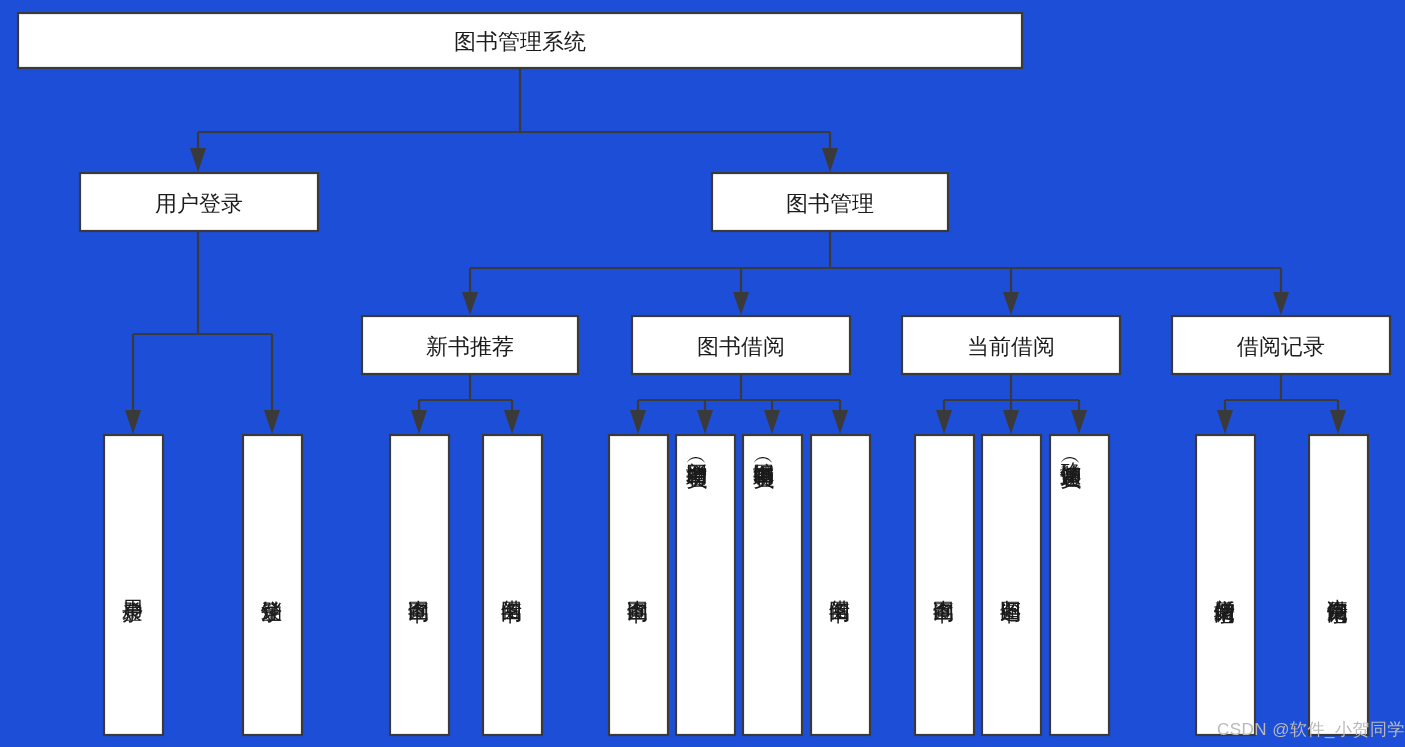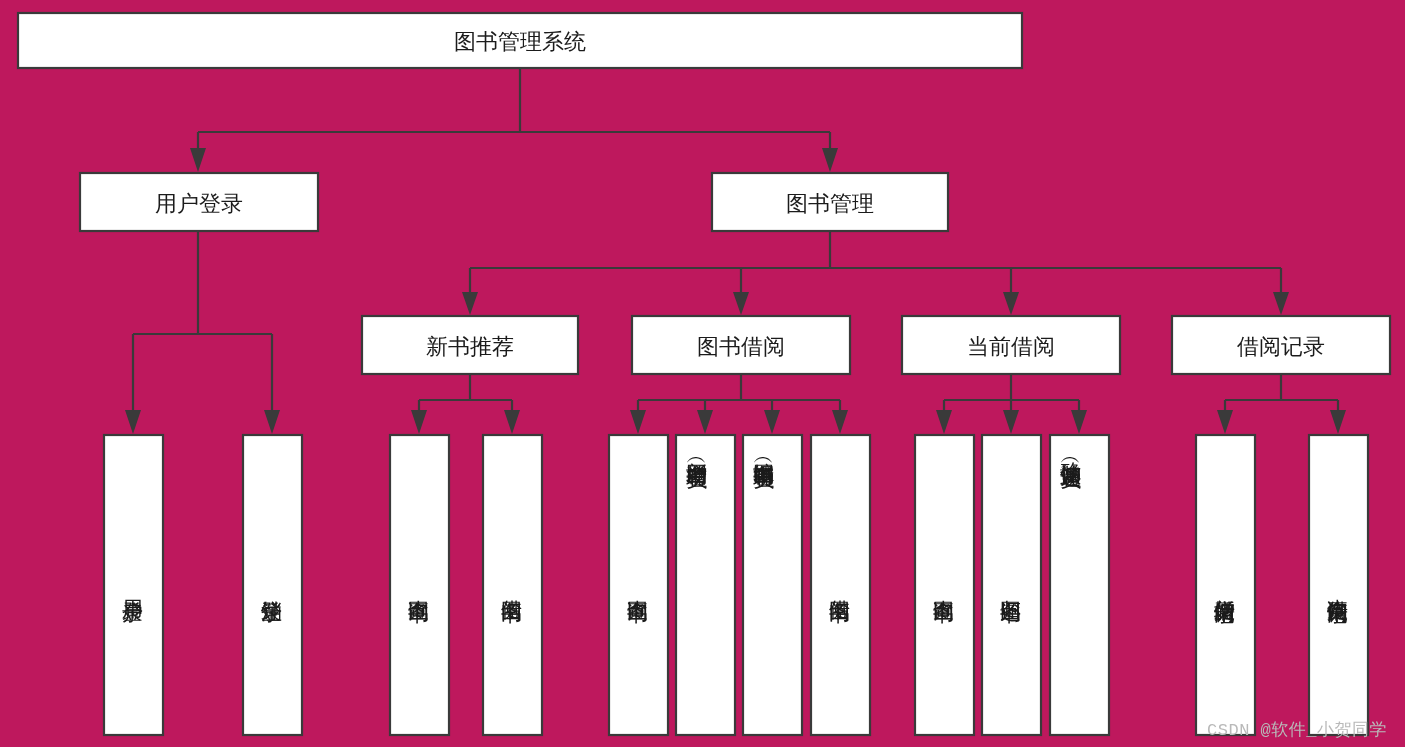--- a/index.html
+++ b/index.html
@@ -10,21 +10,21 @@
   body {
     width: 1405px;
     height: 747px;
     font-family: "Liberation Sans", "DejaVu Sans", sans-serif;
     overflow: hidden;
   }
   #diagram-root {
     position: relative;
     width: 1405px;
     height: 747px;
-    background: #be185d;
+    background: #1d4ed8;
   }
   svg.flow {
     position: absolute;
     left: 0;
     top: 0;
     width: 1405px;
     height: 747px;
     display: block;
   }
   .node-box {
@@ -48,23 +48,23 @@
     font-size: 22px;
     text-anchor: middle;
     dominant-baseline: central;
   }
   .node-label.vertical {
     font-size: 21px;
     letter-spacing: 1px;
   }
   .watermark {
     position: absolute;
-    right: 18px;
+    right: 0;
     bottom: 6px;
-    font-family: Liberation Mono, monospace;
+    font-family: Liberation Sans, sans-serif;
     font-size: 17px;
     color: #b9b9b9;
     letter-spacing: 0.5px;
     white-space: nowrap;
     pointer-events: none;
   }
 </style>
 </head>
 <body>
 

